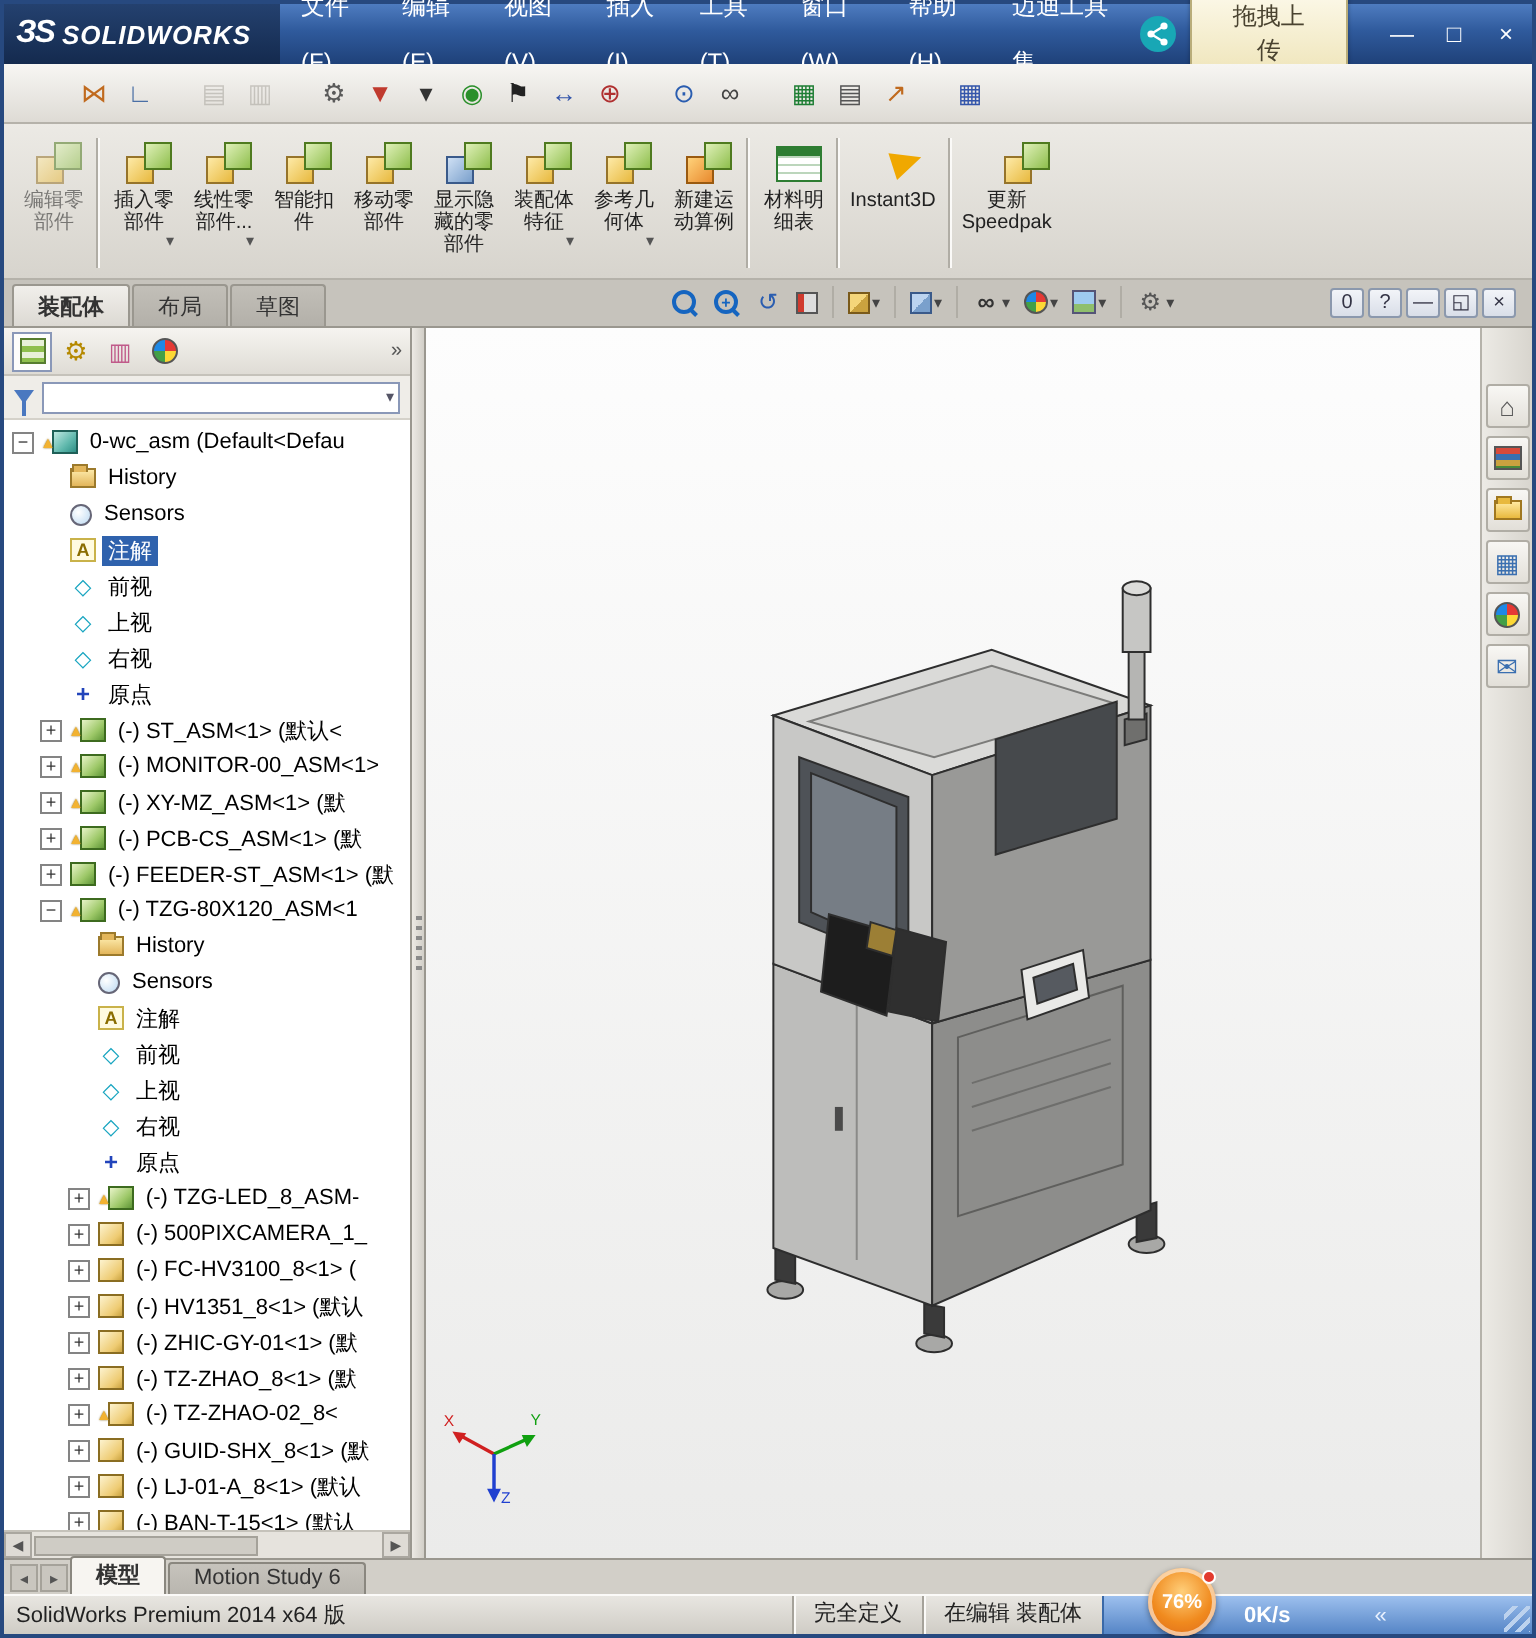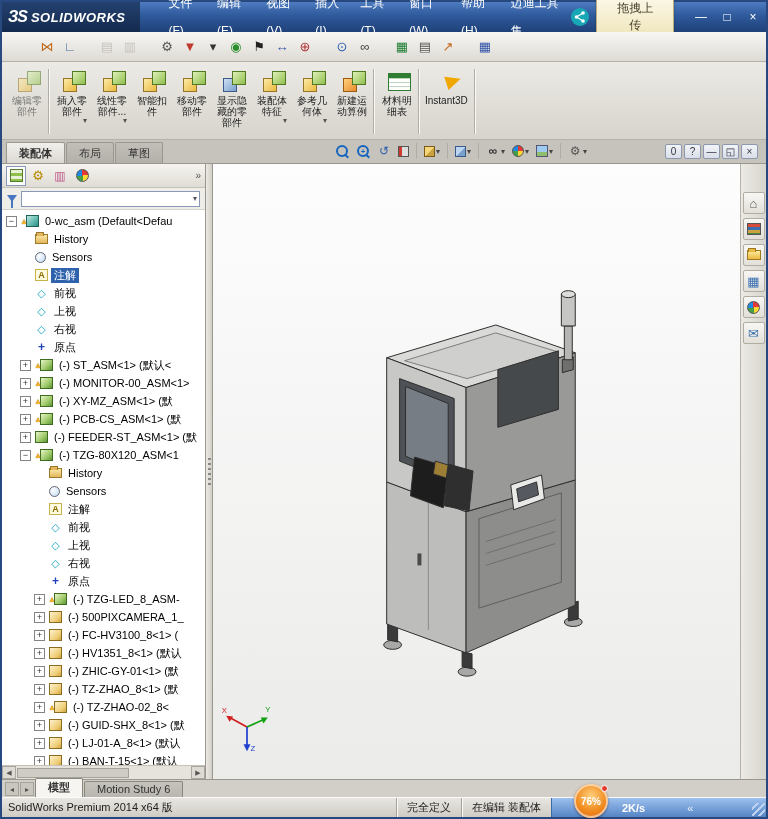--- a/index.html
+++ b/index.html
@@ -7,21 +7,21 @@
   .window{width:768px;height:819px;display:flex;flex-direction:column;position:relative;
     font-family:"Liberation Sans","DejaVu Sans",sans-serif;border:2px solid #27497f;background:#d6d3ce;}
 
   
   .titlebar{height:30px;flex:none;display:flex;align-items:center;color:#fff;
     background:linear-gradient(#4e7cc0 0%,#2f5a9c 45%,#1f4179 100%);}
   .logo{height:100%;display:flex;align-items:center;gap:4px;padding:0 14px 0 6px;
     background:linear-gradient(#24416f,#142a4e);font-style:italic;font-weight:bold;}
   .logo .mark{font-size:16px;letter-spacing:-1px;}
   .logo .brand{font-size:13px;letter-spacing:.5px;}
-  .menus{display:flex;align-items:center;height:100%;margin-left:22px;}
+  .menus{display:flex;align-items:center;height:100%;margin-left:4px;}
   .menu-item{padding:0 7px;font-size:12px;line-height:28px;cursor:default;}
   .tb-spacer{flex:1;}
   .share-btn{display:flex;align-items:center;margin-right:6px;}
   .upload-btn{background:linear-gradient(#fcf8e8,#efe5ba);color:#4a4330;border:1px solid #b9ad7a;
     border-radius:3px;padding:3px 16px;font-size:12px;margin-right:14px;box-shadow:0 1px 2px rgba(0,0,0,.35);}
   .winbtn{width:26px;height:22px;display:flex;align-items:center;justify-content:center;
     font-size:12px;color:#fff;background:transparent;border:none;}
 
   
   .toolbar{height:30px;flex:none;display:flex;align-items:center;padding-left:34px;
@@ -301,20 +301,25 @@
         <span class="ricon table"></span>
         <span class="rlabel">材料明
 细表</span>
       </button>
       <span class="rdiv"></span>
       <button class="rbtn">
         <span class="ricon instant"></span>
         <span class="rlabel">Instant3D</span>
       </button>
       <span class="rdiv"></span>
+      <button class="rbtn">
+        <span class="ricon blocks"></span>
+        <span class="rlabel">更新
+Speedpak</span>
+      </button>
     </div>
 
   <div class="tabrow">
     <span id="ctabs" style="display:flex;align-items:flex-end;">
         <span class="ctab active">装配体</span>
         <span class="ctab">布局</span>
         <span class="ctab">草图</span>
       </span>
     <div class="headsup" id="headsup">
         <button class="hbtn">
@@ -646,18 +651,18 @@
   <div class="statusbar">
     <span>SolidWorks Premium 2014 x64 版</span>
     <span class="sb-flex"></span>
     <span class="sb-item">完全定义</span>
     <span class="sb-item">在编辑 装配体</span>
     <div class="net-panel">
       <div class="progress-circle">
         <span>76%</span>
         <i class="dot"></i>
       </div>
-      <span class="speed">2K/s</span>
+      <span class="speed">0K/s</span>
       <span class="collapse">«</span>
       <span class="grip"></span>
     </div>
   </div>
 </div>
 
 </body></html>

